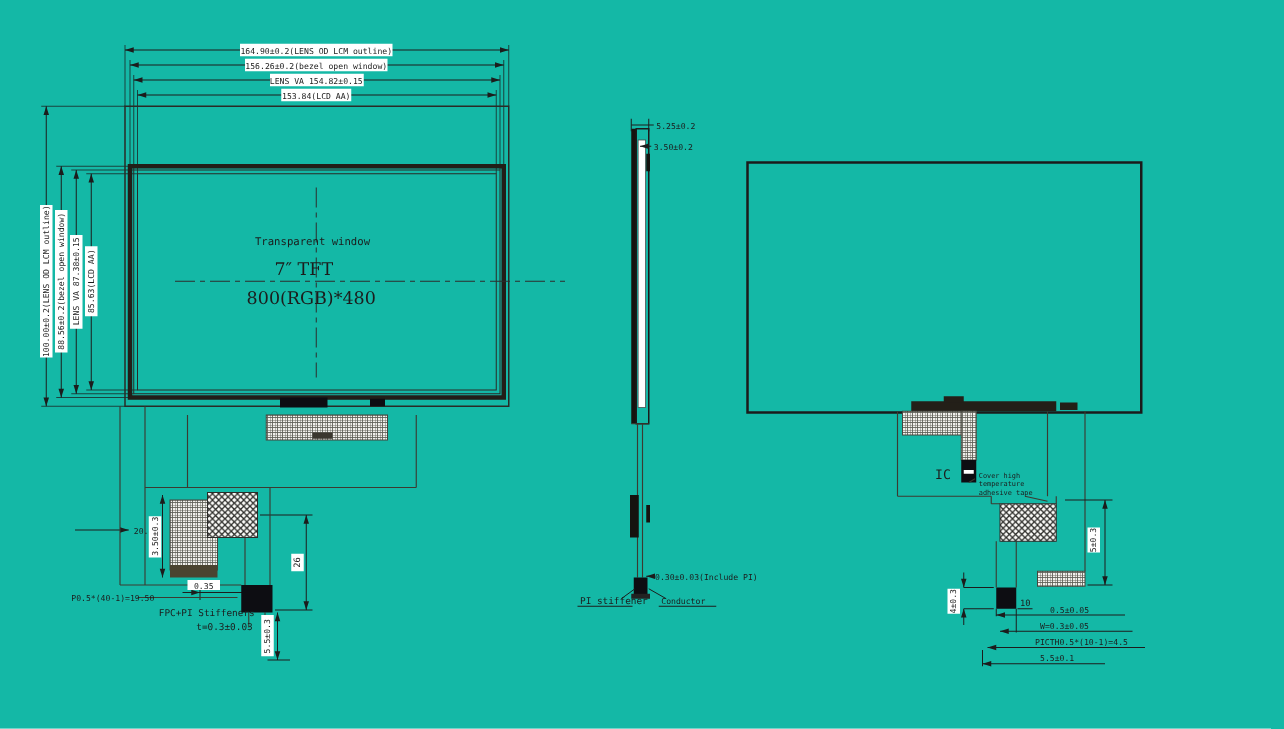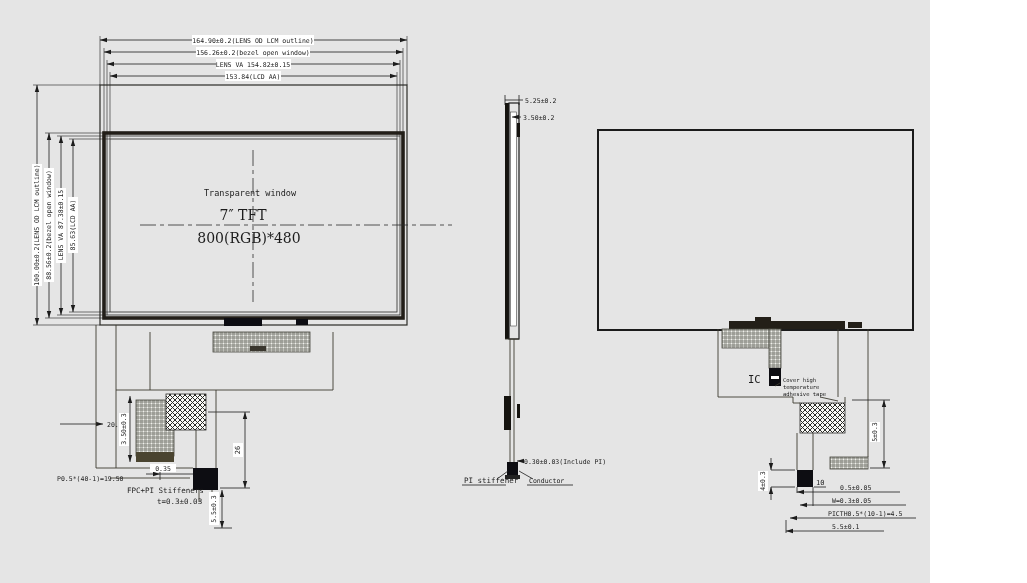--- a/index.html
+++ b/index.html
@@ -1,16 +1,16 @@
 <!DOCTYPE html>
 <html><head>
 <meta charset="utf-8">
 <style>
   html,body{margin:0;padding:0;background:#ffffff;}
-  .canvas{position:relative;width:930px;height:583px;background:#e5e5e5;overflow:hidden;}
+  .canvas{position:relative;width:1027px;height:583px;background:#14b8a6;overflow:hidden;}
   svg{display:block;}
   .t{font-family:"DejaVu Sans Mono",monospace;fill:#1c1c1c;}
   .t55{font-size:5.5px;}
   .t65{font-size:6.5px;}
   .t7{font-size:7px;}
   .t75{font-size:7.5px;}
   .t85{font-size:8.5px;}
   .t10{font-size:10.5px;}
   .serif{font-family:"DejaVu Serif",serif;font-size:14px;fill:#1c1c1c;}
   .ln{stroke:#1c1c1c;stroke-width:.8;fill:none;}

